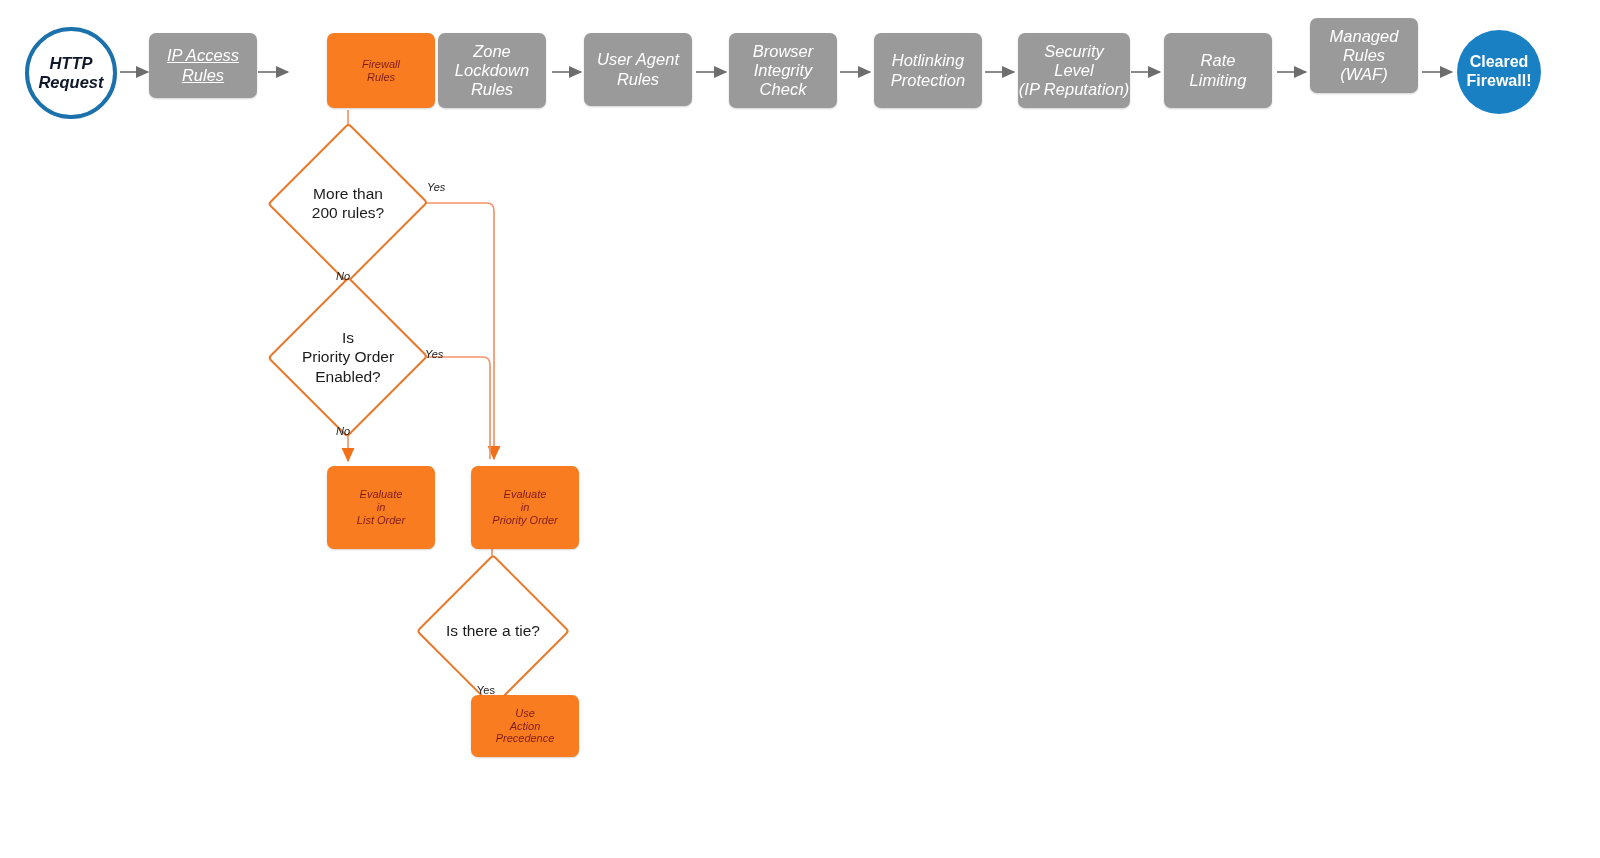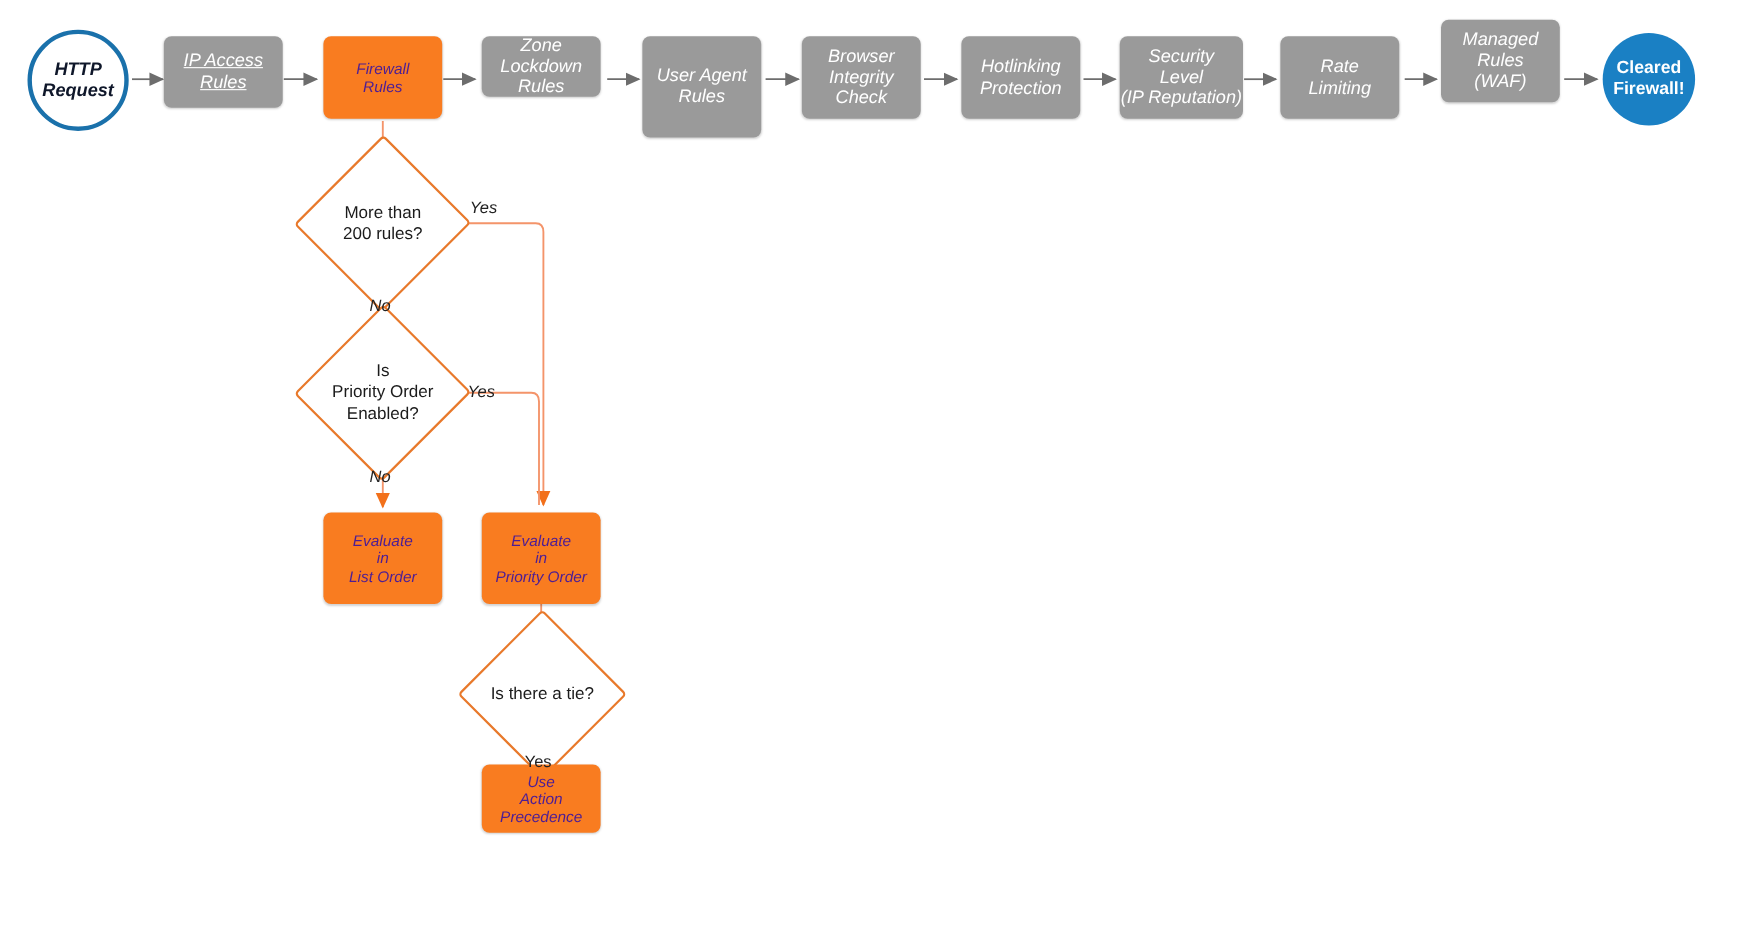--- a/index.html
+++ b/index.html
@@ -50,23 +50,24 @@
     box-shadow: 0 1px 2px rgba(0,0,0,0.18);
   }
   .box-gray {
     background: #9a9a9a;
     color: #ffffff;
     font-style: italic;
     font-size: 16.5px;
   }
   .box-orange {
     background: #f97c20;
-    color: #4c1d95;
+    color: #7f1d1d;
     font-style: italic;
-    font-size: 14px;
+    font-size: 11px;
+    margin-left: 33px;
   }
 
   
   .circle {
     border-radius: 50%;
   }
   .circle-start {
     background: #ffffff;
     border: 4px solid #1a71ab;
     color: #0f172a;
@@ -102,21 +103,21 @@
     z-index: 2;
     color: #1b1b1b;
     font-size: 15.5px;
     line-height: 1.25;
   }
 
   
   .edge-label {
     position: absolute;
     color: #222222;
-    font-size: 15px;
+    font-size: 11px;
     white-space: nowrap;
   }
   .edge-label.ital { font-style: italic; }
   .edge-label.plain { font-style: normal; }
 </style>
 </head>
 <body>
 
 <div id="canvas">
 
@@ -166,27 +167,27 @@
   <div class="node box box-gray" style="left:149px; top:33px; width:108px; height:65px;text-decoration:underline;">
     <span class="label">IP Access
 Rules</span>
   </div>
 
   <div class="node box box-orange" style="left:294px; top:33px; width:108px; height:75px;">
     <span class="label">Firewall
 Rules</span>
   </div>
 
-  <div class="node box box-gray" style="left:438px; top:33px; width:108px; height:55px;">
+  <div class="node box box-gray" style="left:438px; top:33px; width:108px; height:75px;">
     <span class="label">Zone
 Lockdown
 Rules</span>
   </div>
 
-  <div class="node box box-gray" style="left:584px; top:33px; width:108px; height:92px;">
+  <div class="node box box-gray" style="left:584px; top:33px; width:108px; height:73px;">
     <span class="label">User Agent
 Rules</span>
   </div>
 
   <div class="node box box-gray" style="left:729px; top:33px; width:108px; height:75px;">
     <span class="label">Browser
 Integrity
 Check</span>
   </div>
 

